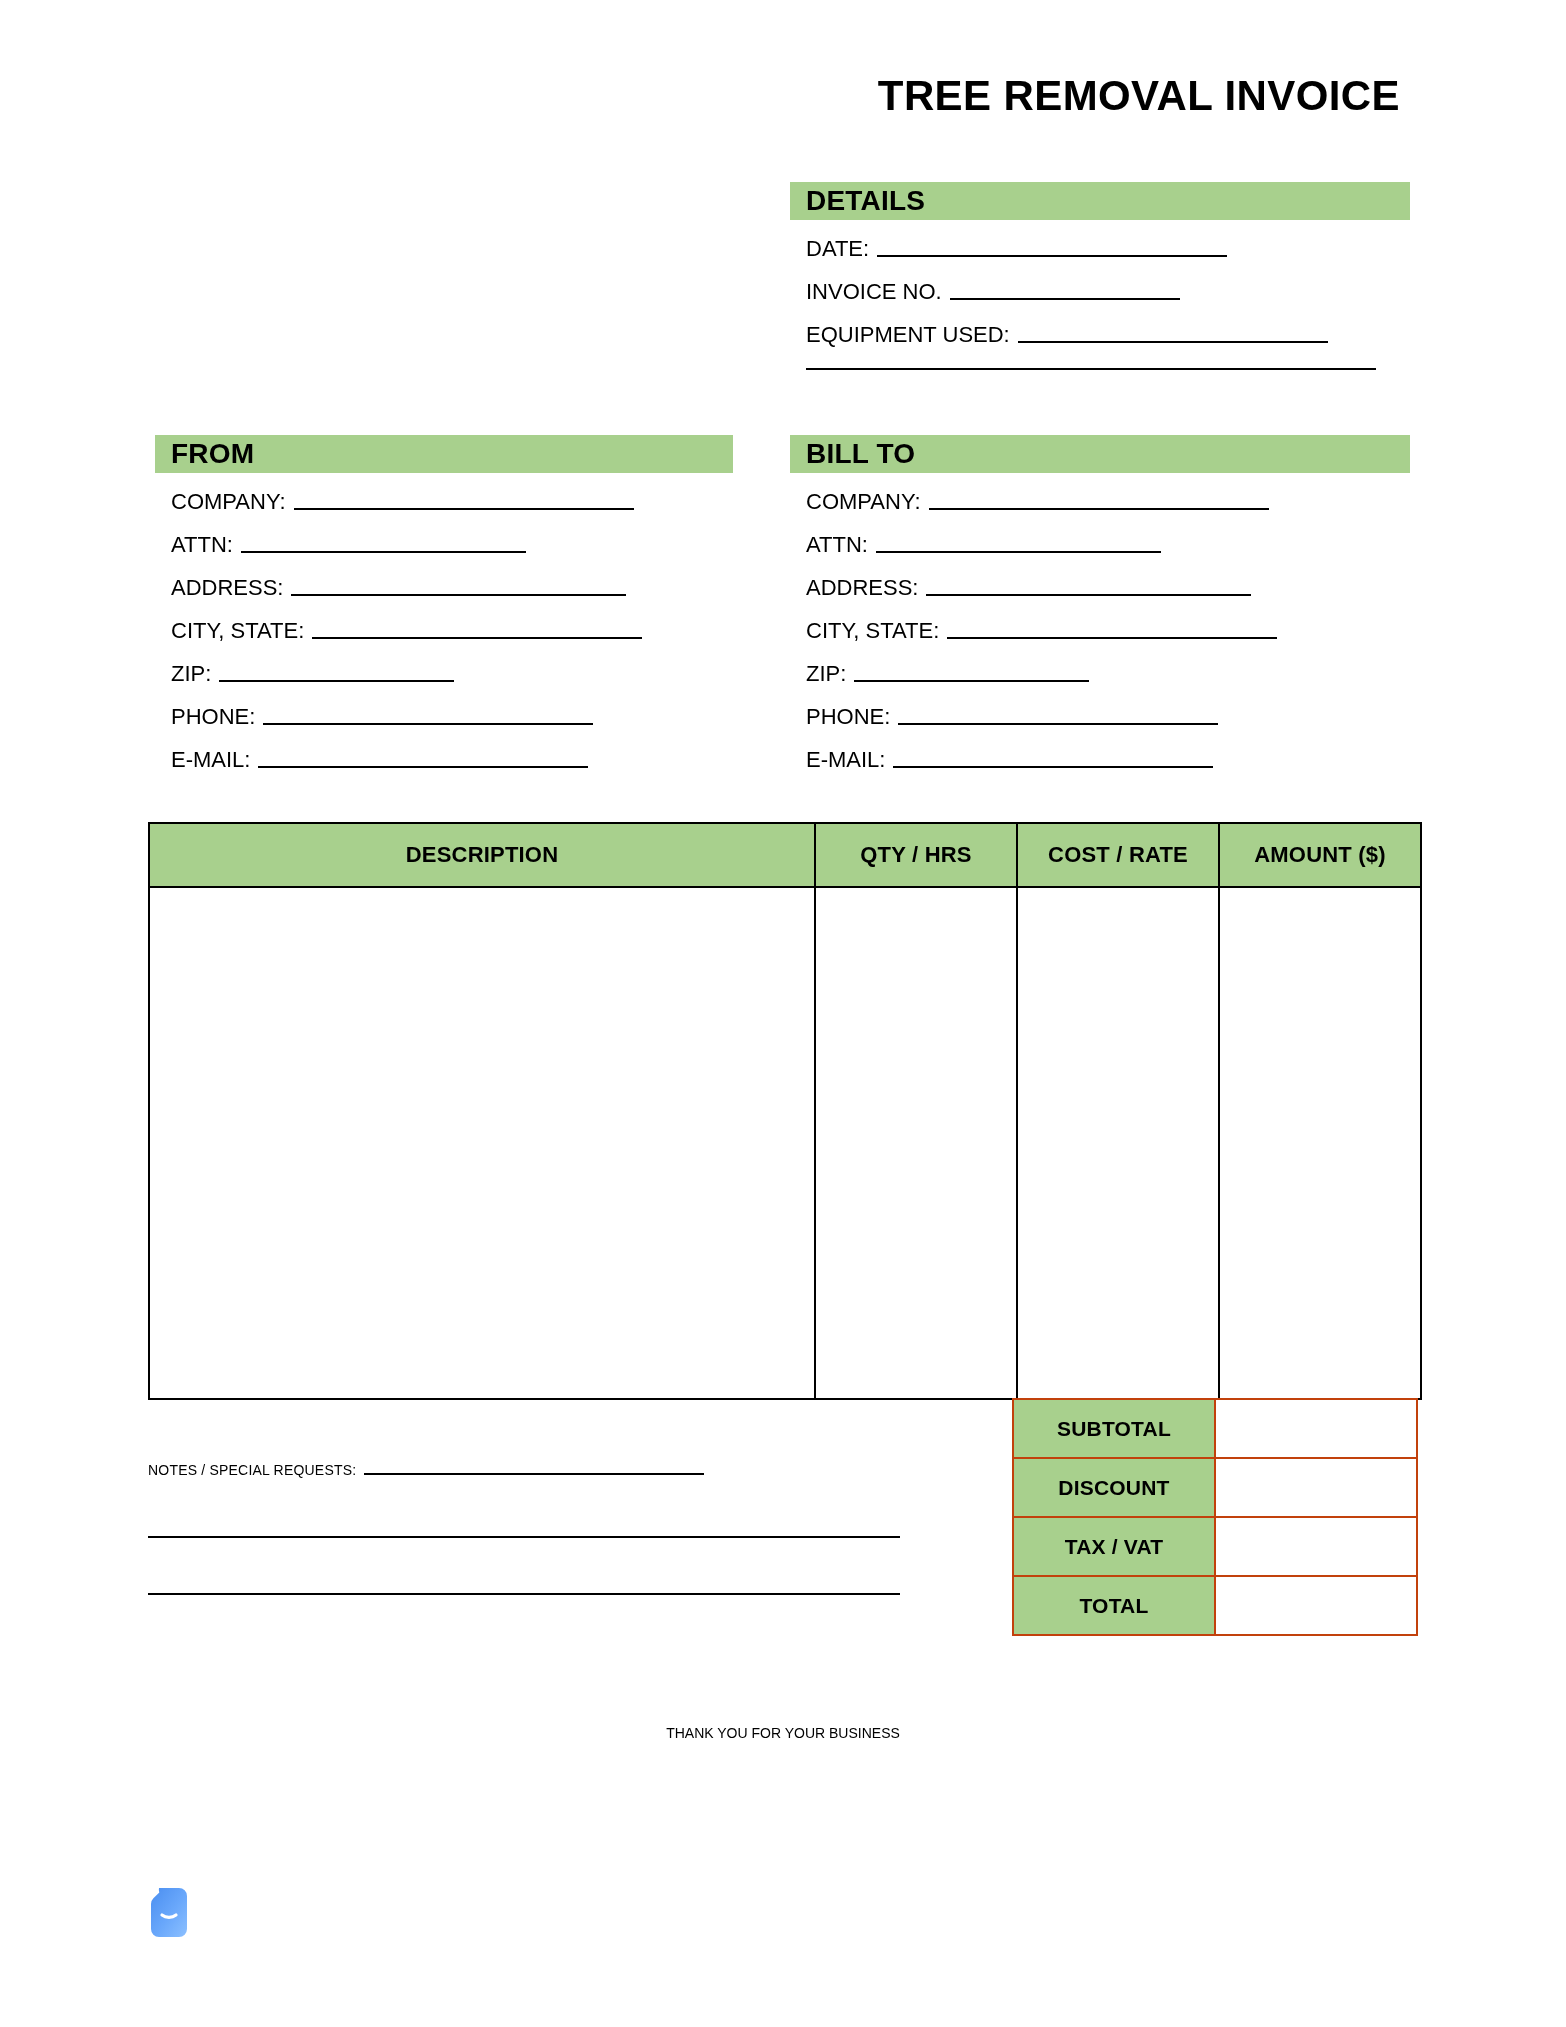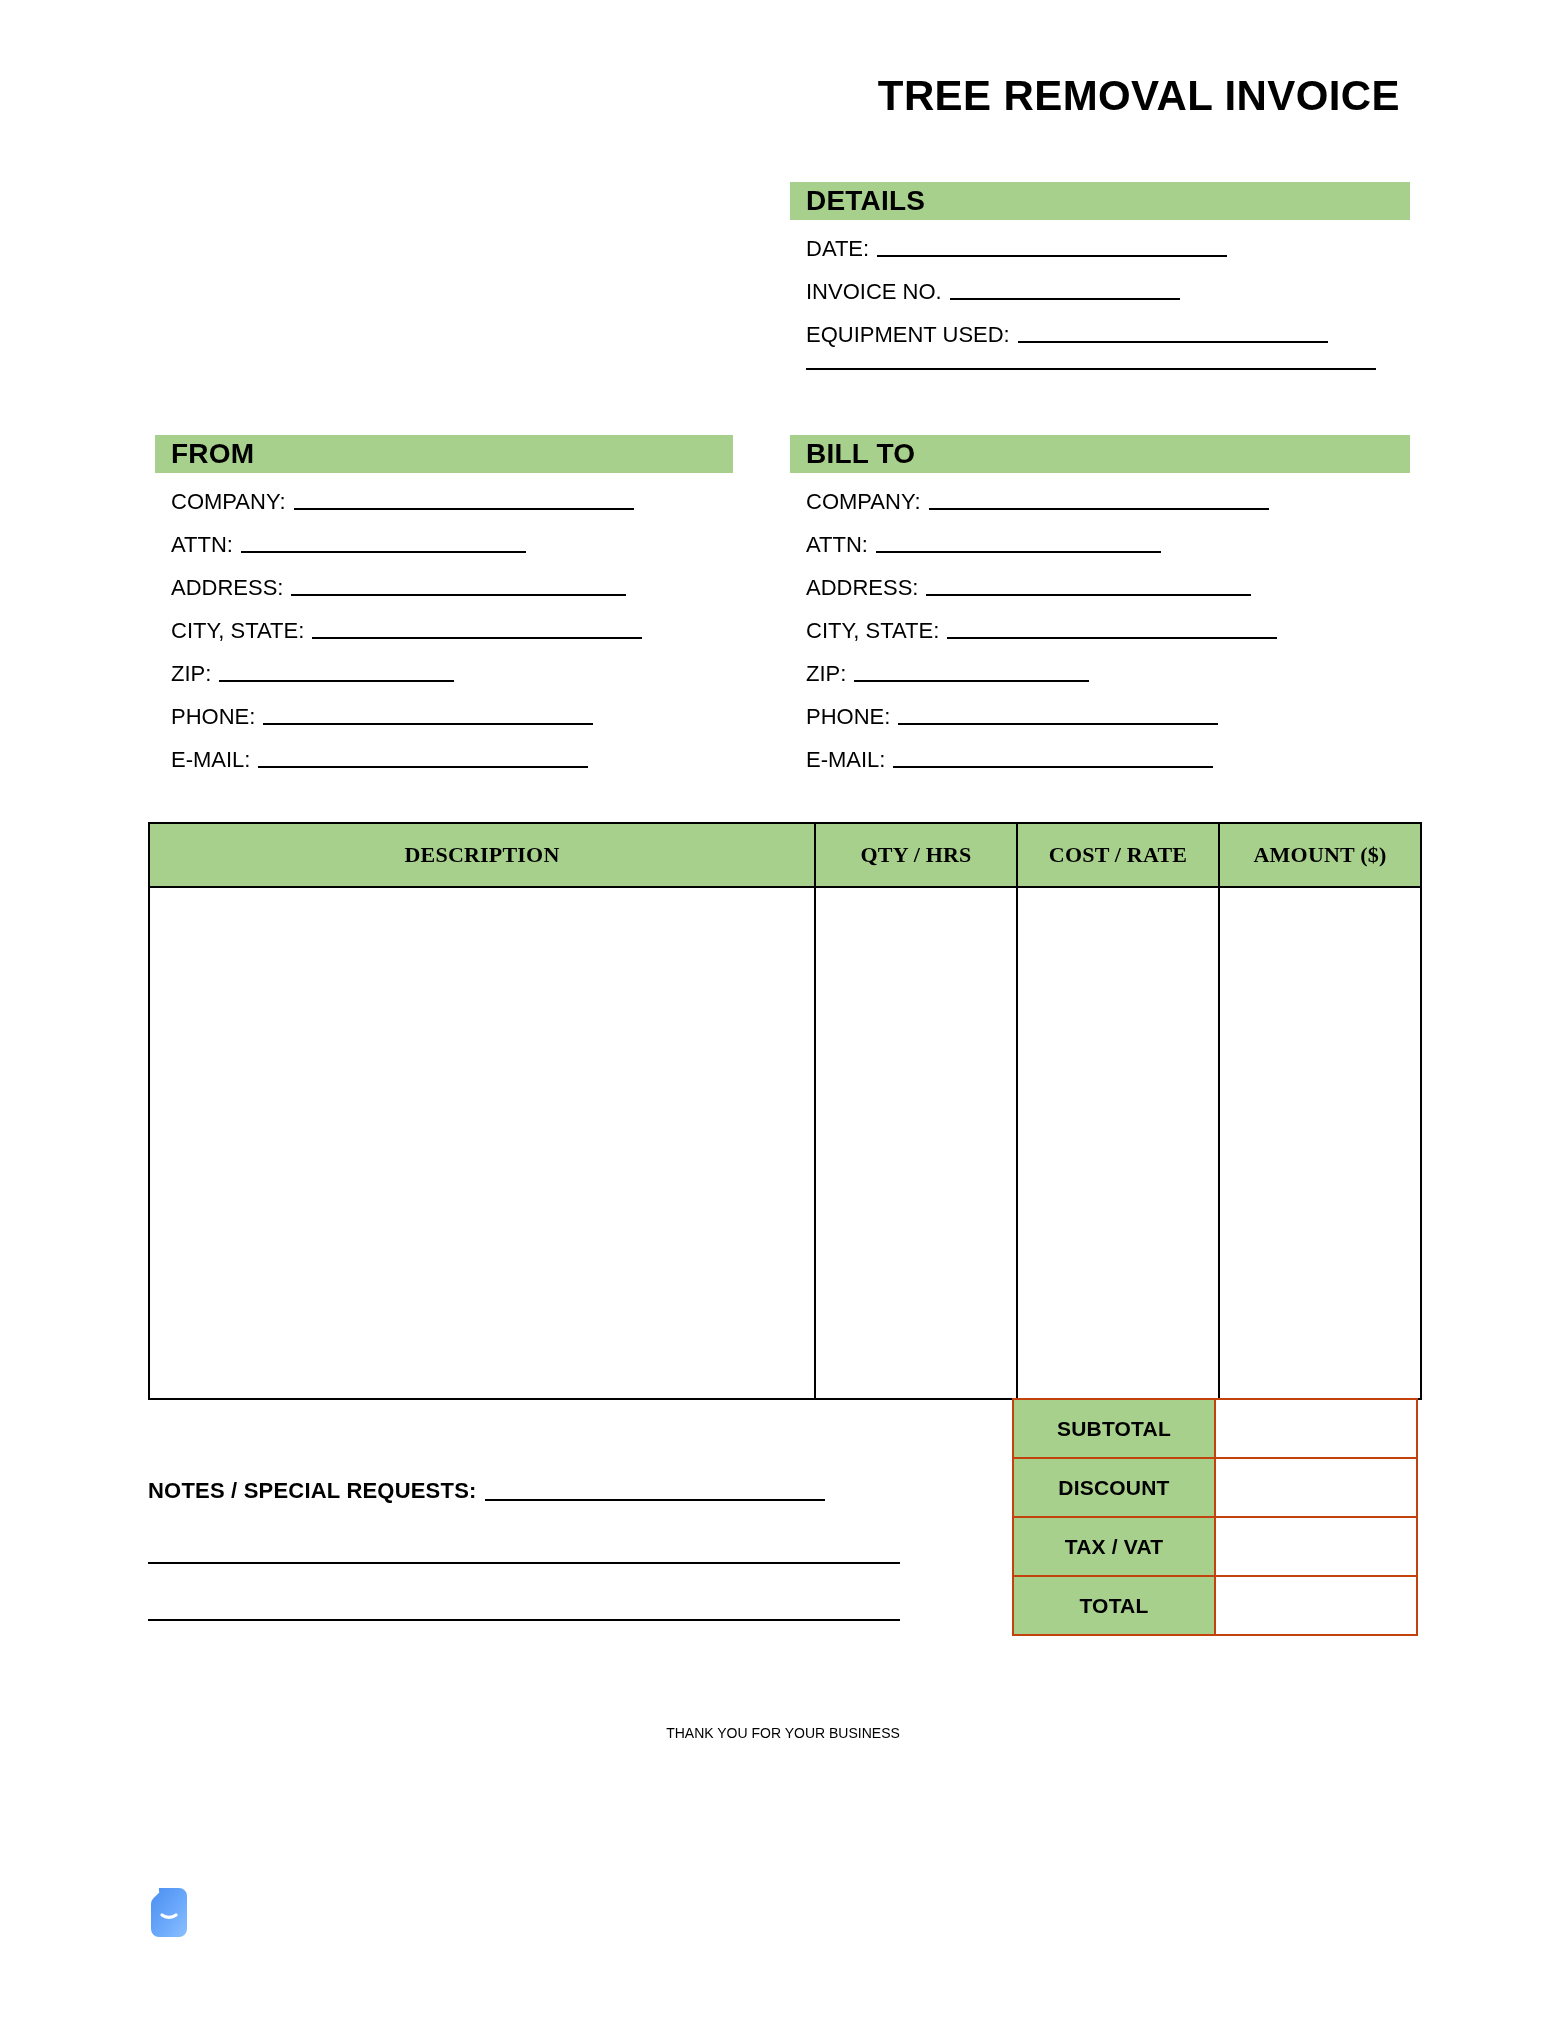--- a/index.html
+++ b/index.html
@@ -115,21 +115,20 @@
     border: 2px solid #000000;
     padding: 0;
   }
   .items-table thead th {
     background: #a8d08d;
     height: 62px;
     font-size: 22px;
     font-weight: bold;
     text-align: center;
     letter-spacing: 0.2px;
-    font-family: Liberation Serif, serif;
   }
   .items-table tbody td {
     height: 510px;
   }
   .col-desc { width: 664px; }
   .col-qty  { width: 200px; }
   .col-cost { width: 200px; }
   .col-amt  { width: 200px; }
 
   
@@ -165,26 +164,25 @@
     position: absolute;
     left: 148px;
     top: 1462px;
     width: 760px;
   }
   .notes-head {
     display: flex;
     align-items: flex-end;
   }
   .notes-title {
-    font-size: 22px;
-    font-weight: bold;
+    font-size: 14px;
+    font-weight: normal;
     white-space: nowrap;
     letter-spacing: 0.2px;
     padding-bottom: 3px;
-    margin-top: 16px;
   }
   .notes-line {
     margin-top: 54px;
   }
 
   
   .footer {
     position: absolute;
     left: 0;
     top: 1724px;

